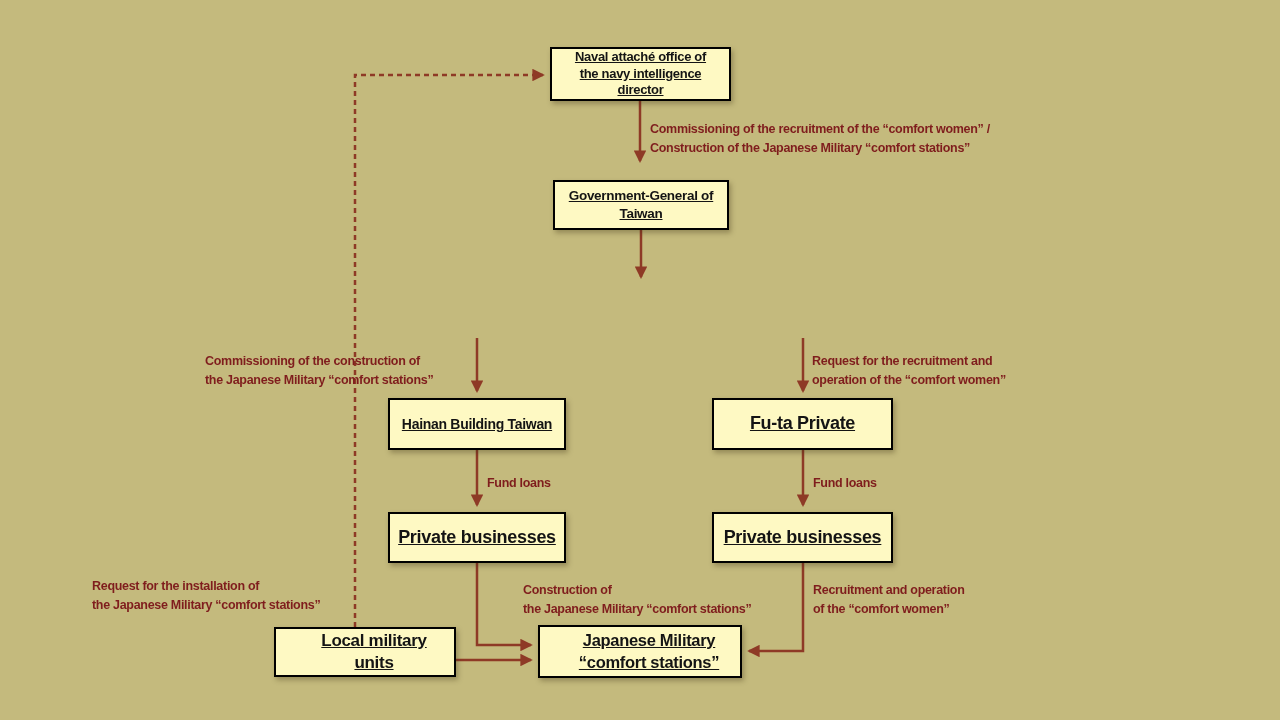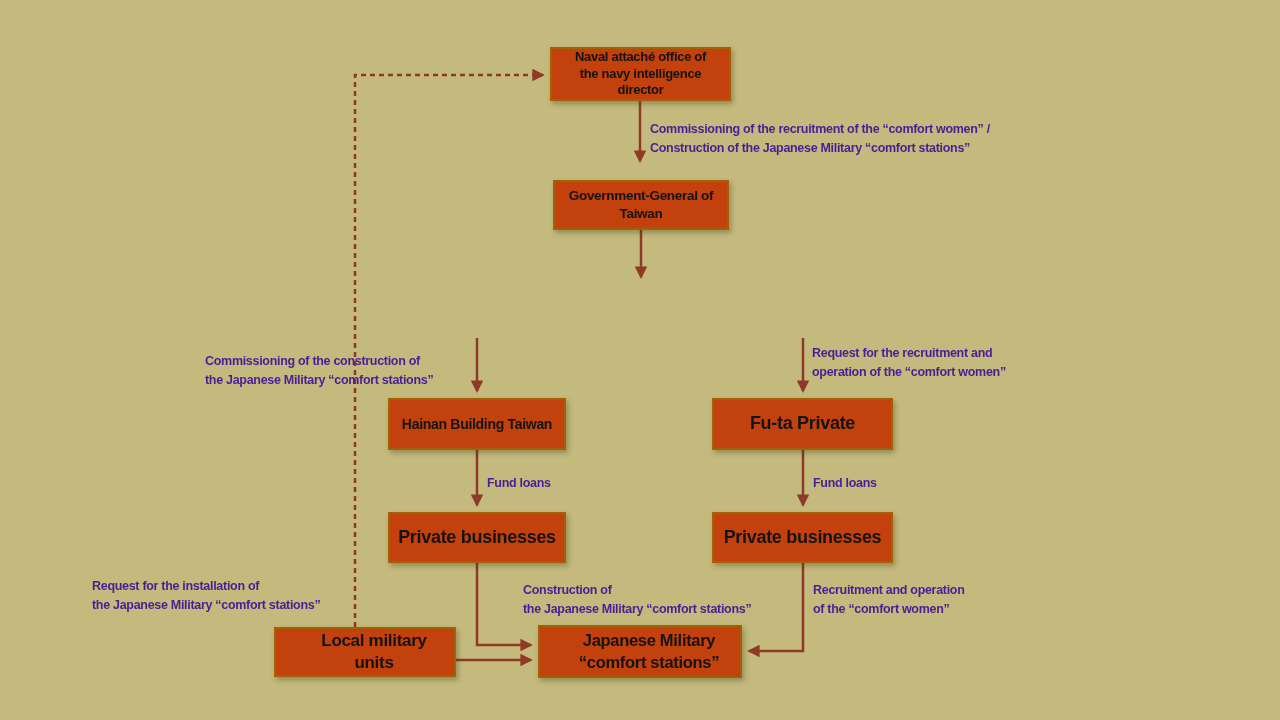--- a/index.html
+++ b/index.html
@@ -7,36 +7,37 @@
     width:1280px;height:720px;
     background:#c4ba7d;
     font-family:"Liberation Sans", sans-serif;
     position:relative;
     overflow:hidden;
   }
   #stage{position:absolute;inset:0;width:1280px;height:720px;}
   #edges{position:absolute;left:0;top:0;width:1280px;height:720px;pointer-events:none;}
   .box{
     position:absolute;
-    background:#c2410c;
-    border:2px solid #a16207;
+    background:#fef9c3;
+    border:2px solid #000000;
     box-shadow:2px 3px 5px rgba(60,50,20,0.35);
     display:flex;align-items:center;justify-content:center;
     text-align:center;
     color:#141414;
     font-weight:700;
     letter-spacing:-0.3px;
     line-height:1.3;
     white-space:pre-line;
     box-sizing:border-box;
     padding:2px 6px;
+    text-decoration:underline;
   }
   .edge-label{
     position:absolute;
-    color:#4c1d95;
+    color:#7f1d1d;
     font-weight:700;
     font-size:12.5px;
     letter-spacing:-0.3px;
     line-height:18.5px;
     white-space:pre-line;
   }
   .align-right{text-align:left;}
   .fs13{font-size:13px;}
   .fs135{font-size:13.5px;}
   .fs14{font-size:14px;}
@@ -88,21 +89,21 @@
 “comfort stations”</div>
 
   <div class="box fs17" style="left:274px;top:627px;width:182px;height:50px;">Local military units</div>
 
   <div class="edge-label" style="left:650px;top:120px;width:370px;line-height:19px;">Commissioning of the recruitment of the “comfort women” /
 Construction of the Japanese Military “comfort stations”</div>
 
   <div class="edge-label align-right" style="left:205px;top:352px;width:262px;">Commissioning of the construction of
 the Japanese Military “comfort stations”</div>
 
-  <div class="edge-label" style="left:812px;top:344px;width:220px;">Request for the recruitment and
+  <div class="edge-label" style="left:812px;top:352px;width:220px;">Request for the recruitment and
 operation of the “comfort women”</div>
 
   <div class="edge-label" style="left:487px;top:474px;width:120px;">Fund loans</div>
 
   <div class="edge-label" style="left:813px;top:474px;width:120px;">Fund loans</div>
 
   <div class="edge-label" style="left:487px;top:581px;width:240px;margin-left:36px;">Construction of
 the Japanese Military “comfort stations”</div>
 
   <div class="edge-label" style="left:813px;top:581px;width:220px;">Recruitment and operation

